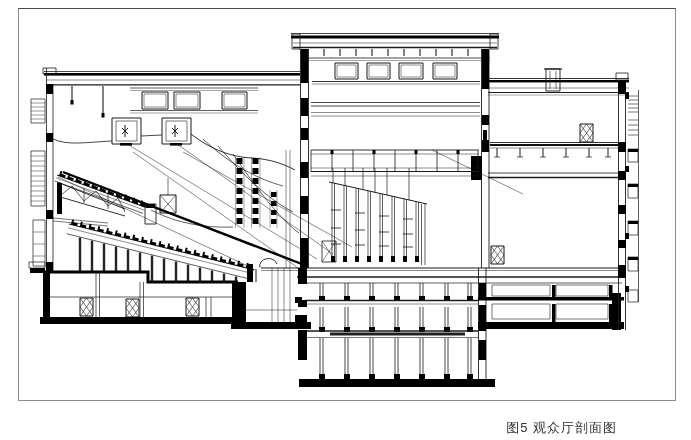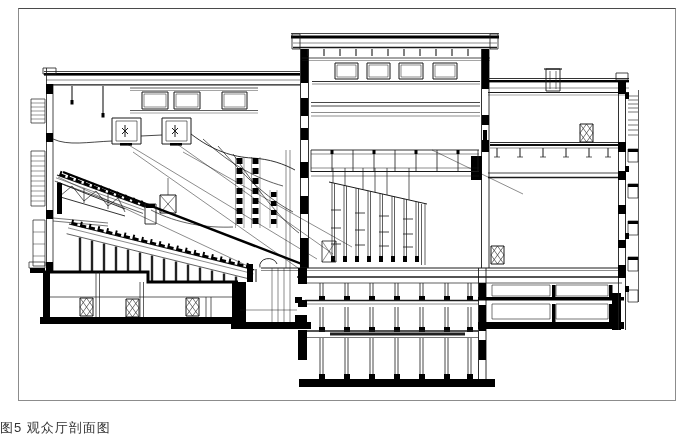--- a/index.html
+++ b/index.html
@@ -8,21 +8,21 @@
     --line:#1b1b1b;
     --heavy:#000000;
     --caption-text:#333333;
   }
   html,body{margin:0;padding:0;background:var(--background);}
   .page{width:691px;height:440px;position:relative;background:var(--background);
         font-family:"Liberation Sans","DejaVu Sans",sans-serif;overflow:hidden;}
   .figure-frame{position:absolute;left:18px;top:8px;width:656px;height:391px;
         border:1px solid var(--frame-border);border-top-color:#4a4a4a;background:var(--background);}
   .figure-frame svg{display:block;}
-  .caption{position:absolute;left:0;top:406px;width:617px;text-align:left;
+  .caption{position:absolute;left:0;top:406px;width:617px;text-align:right;
         font-size:13px;color:var(--caption-text);letter-spacing:1px;}
   svg *{vector-effect:non-scaling-stroke;}
   .ln{stroke:var(--line);fill:none;}
   .hv{fill:var(--heavy);stroke:none;}
 </style>
 </head>
 <body>
 
 <div class="page">
   <div class="figure-frame">

